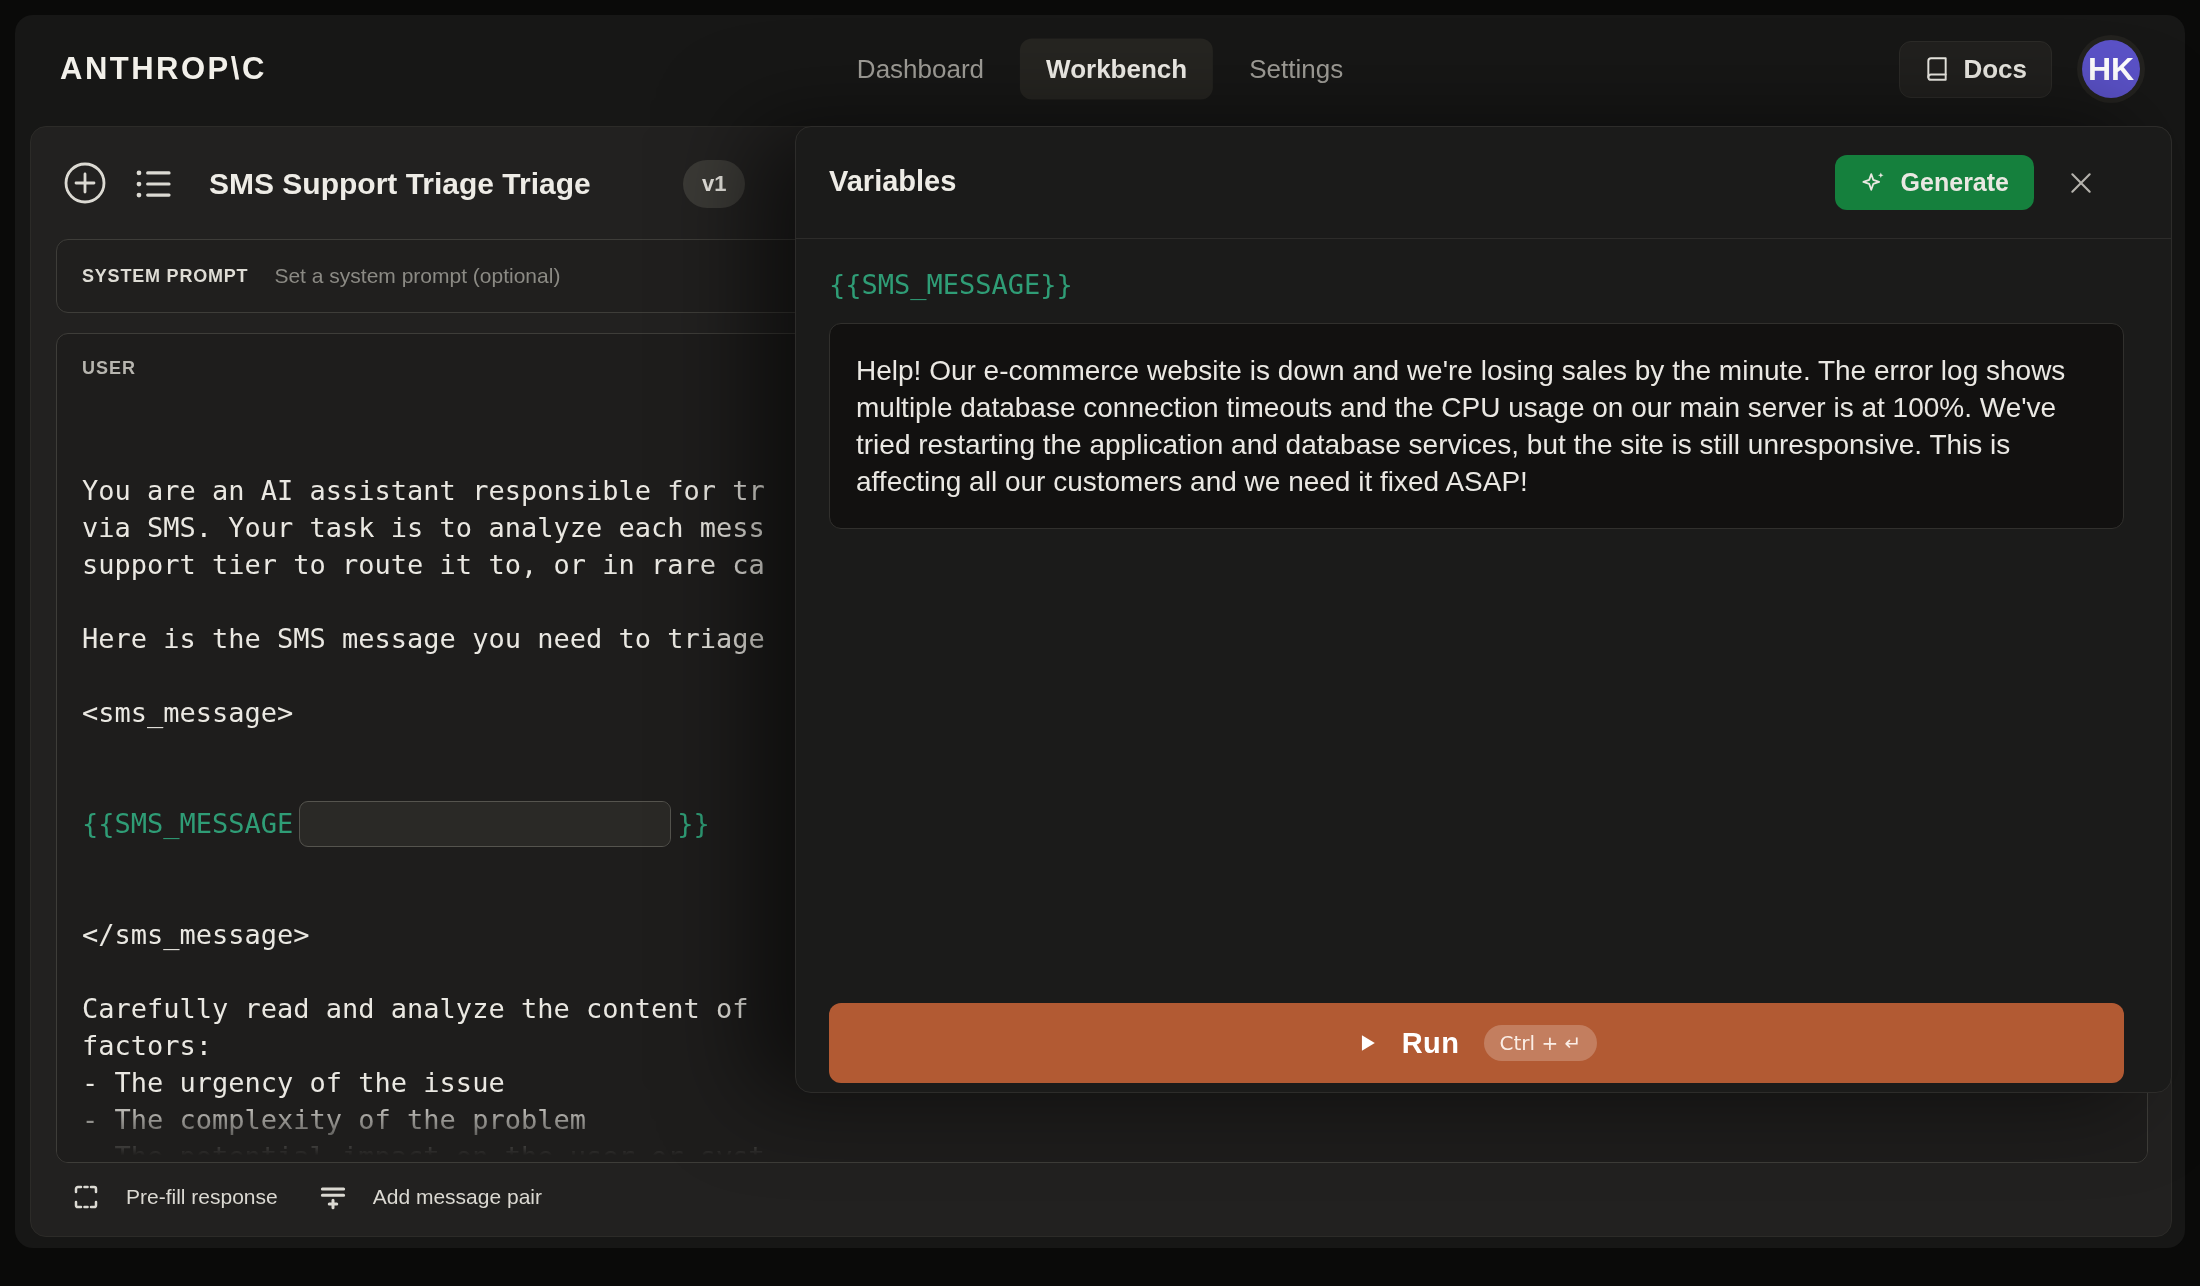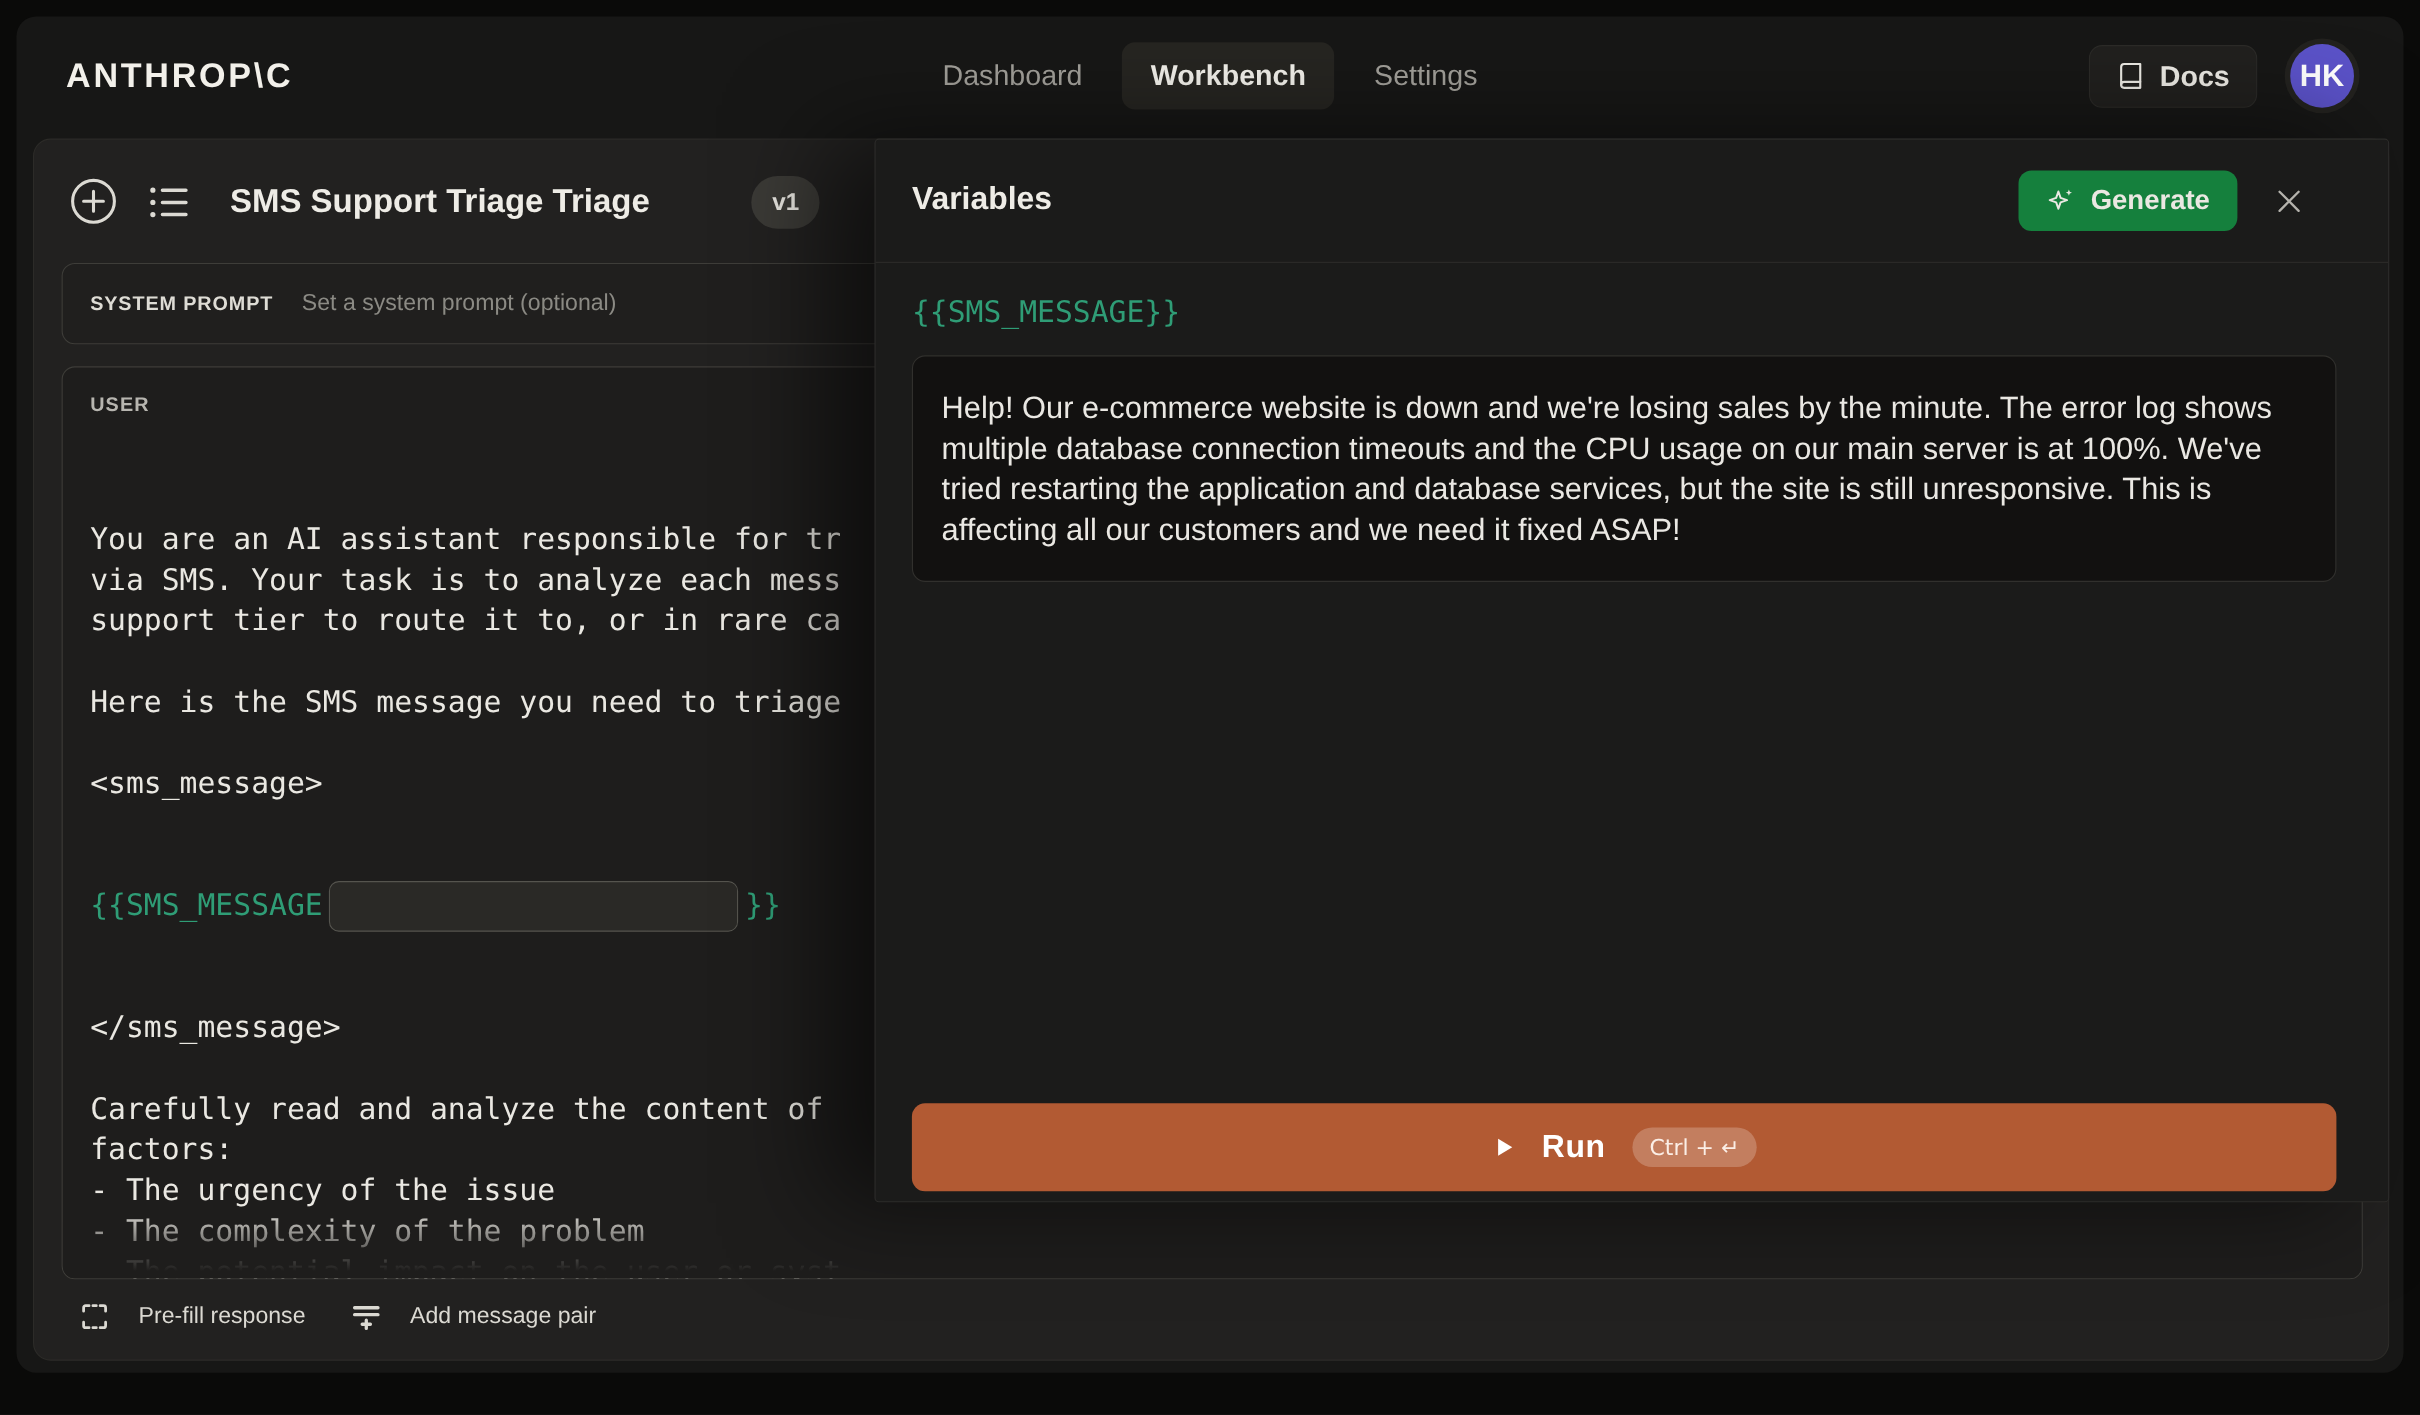--- a/index.html
+++ b/index.html
@@ -35,21 +35,21 @@
   .nav-right { position:absolute; right:45px; top:50%; transform:translateY(-50%); display:flex; align-items:center; gap:30px; }
   .docs-btn {
     display:flex; align-items:center; gap:13px;
     background:#21201e; border:1px solid #2c2b28; border-radius:12px;
     padding:12px 24px; font-size:26px; font-weight:bold; color:#eceae4;
     cursor:pointer; font-family:inherit;
   }
   .avatar {
     width:58px; height:58px; border-radius:50%; background:#5b52c8;
     display:flex; align-items:center; justify-content:center;
-    font-size:28px; font-weight:bold; color:#ffffff;
+    font-size:32px; font-weight:bold; color:#ffffff;
     box-shadow:0 0 0 5px #23221f; cursor:pointer;
   }
 
   
   .left-panel {
     position:absolute; left:30px; top:126px; width:2142px; height:1111px;
     background:#222120; border:1px solid #2c2b28; border-radius:16px;
     overflow:hidden;
   }
   .circle-plus-btn { position:absolute; left:30px; top:32px; width:48px; height:48px; cursor:pointer; background:none; border:none; }
@@ -103,21 +103,21 @@
   }
   .panel-toolbar { position:absolute; left:40px; bottom:15px; height:48px; display:flex; align-items:center; gap:40px; }
   .toolbar-btn {
     display:flex; align-items:center; gap:25px; font-size:21px; color:#dbd9d2;
     background:none; border:none; cursor:pointer; font-family:inherit; white-space:nowrap;
   }
 
   
   .drawer {
     position:absolute; left:795px; top:126px; width:1377px; height:967px;
-    background:#1b1b1a; border:1px solid #2d2c2a; border-radius:4px;
+    background:#1b1b1a; border:1px solid #2d2c2a; border-radius:16px;
     box-shadow:-45px 0 90px rgba(0,0,0,0.55);
   }
   .drawer-header { position:absolute; left:0; right:0; top:0; height:112px; border-bottom:1px solid #2d2c2a; }
   .drawer-title { position:absolute; left:33px; top:38px; font-size:29px; font-weight:bold; color:#eeece6; }
   .generate-btn {
     position:absolute; right:137px; top:28px; height:55px;
     display:flex; align-items:center; gap:14px; padding:0 25px;
     background:#15803d; border:none; border-radius:12px;
     font-size:25px; font-weight:bold; color:#eae8e2; cursor:pointer; font-family:inherit;
   }

